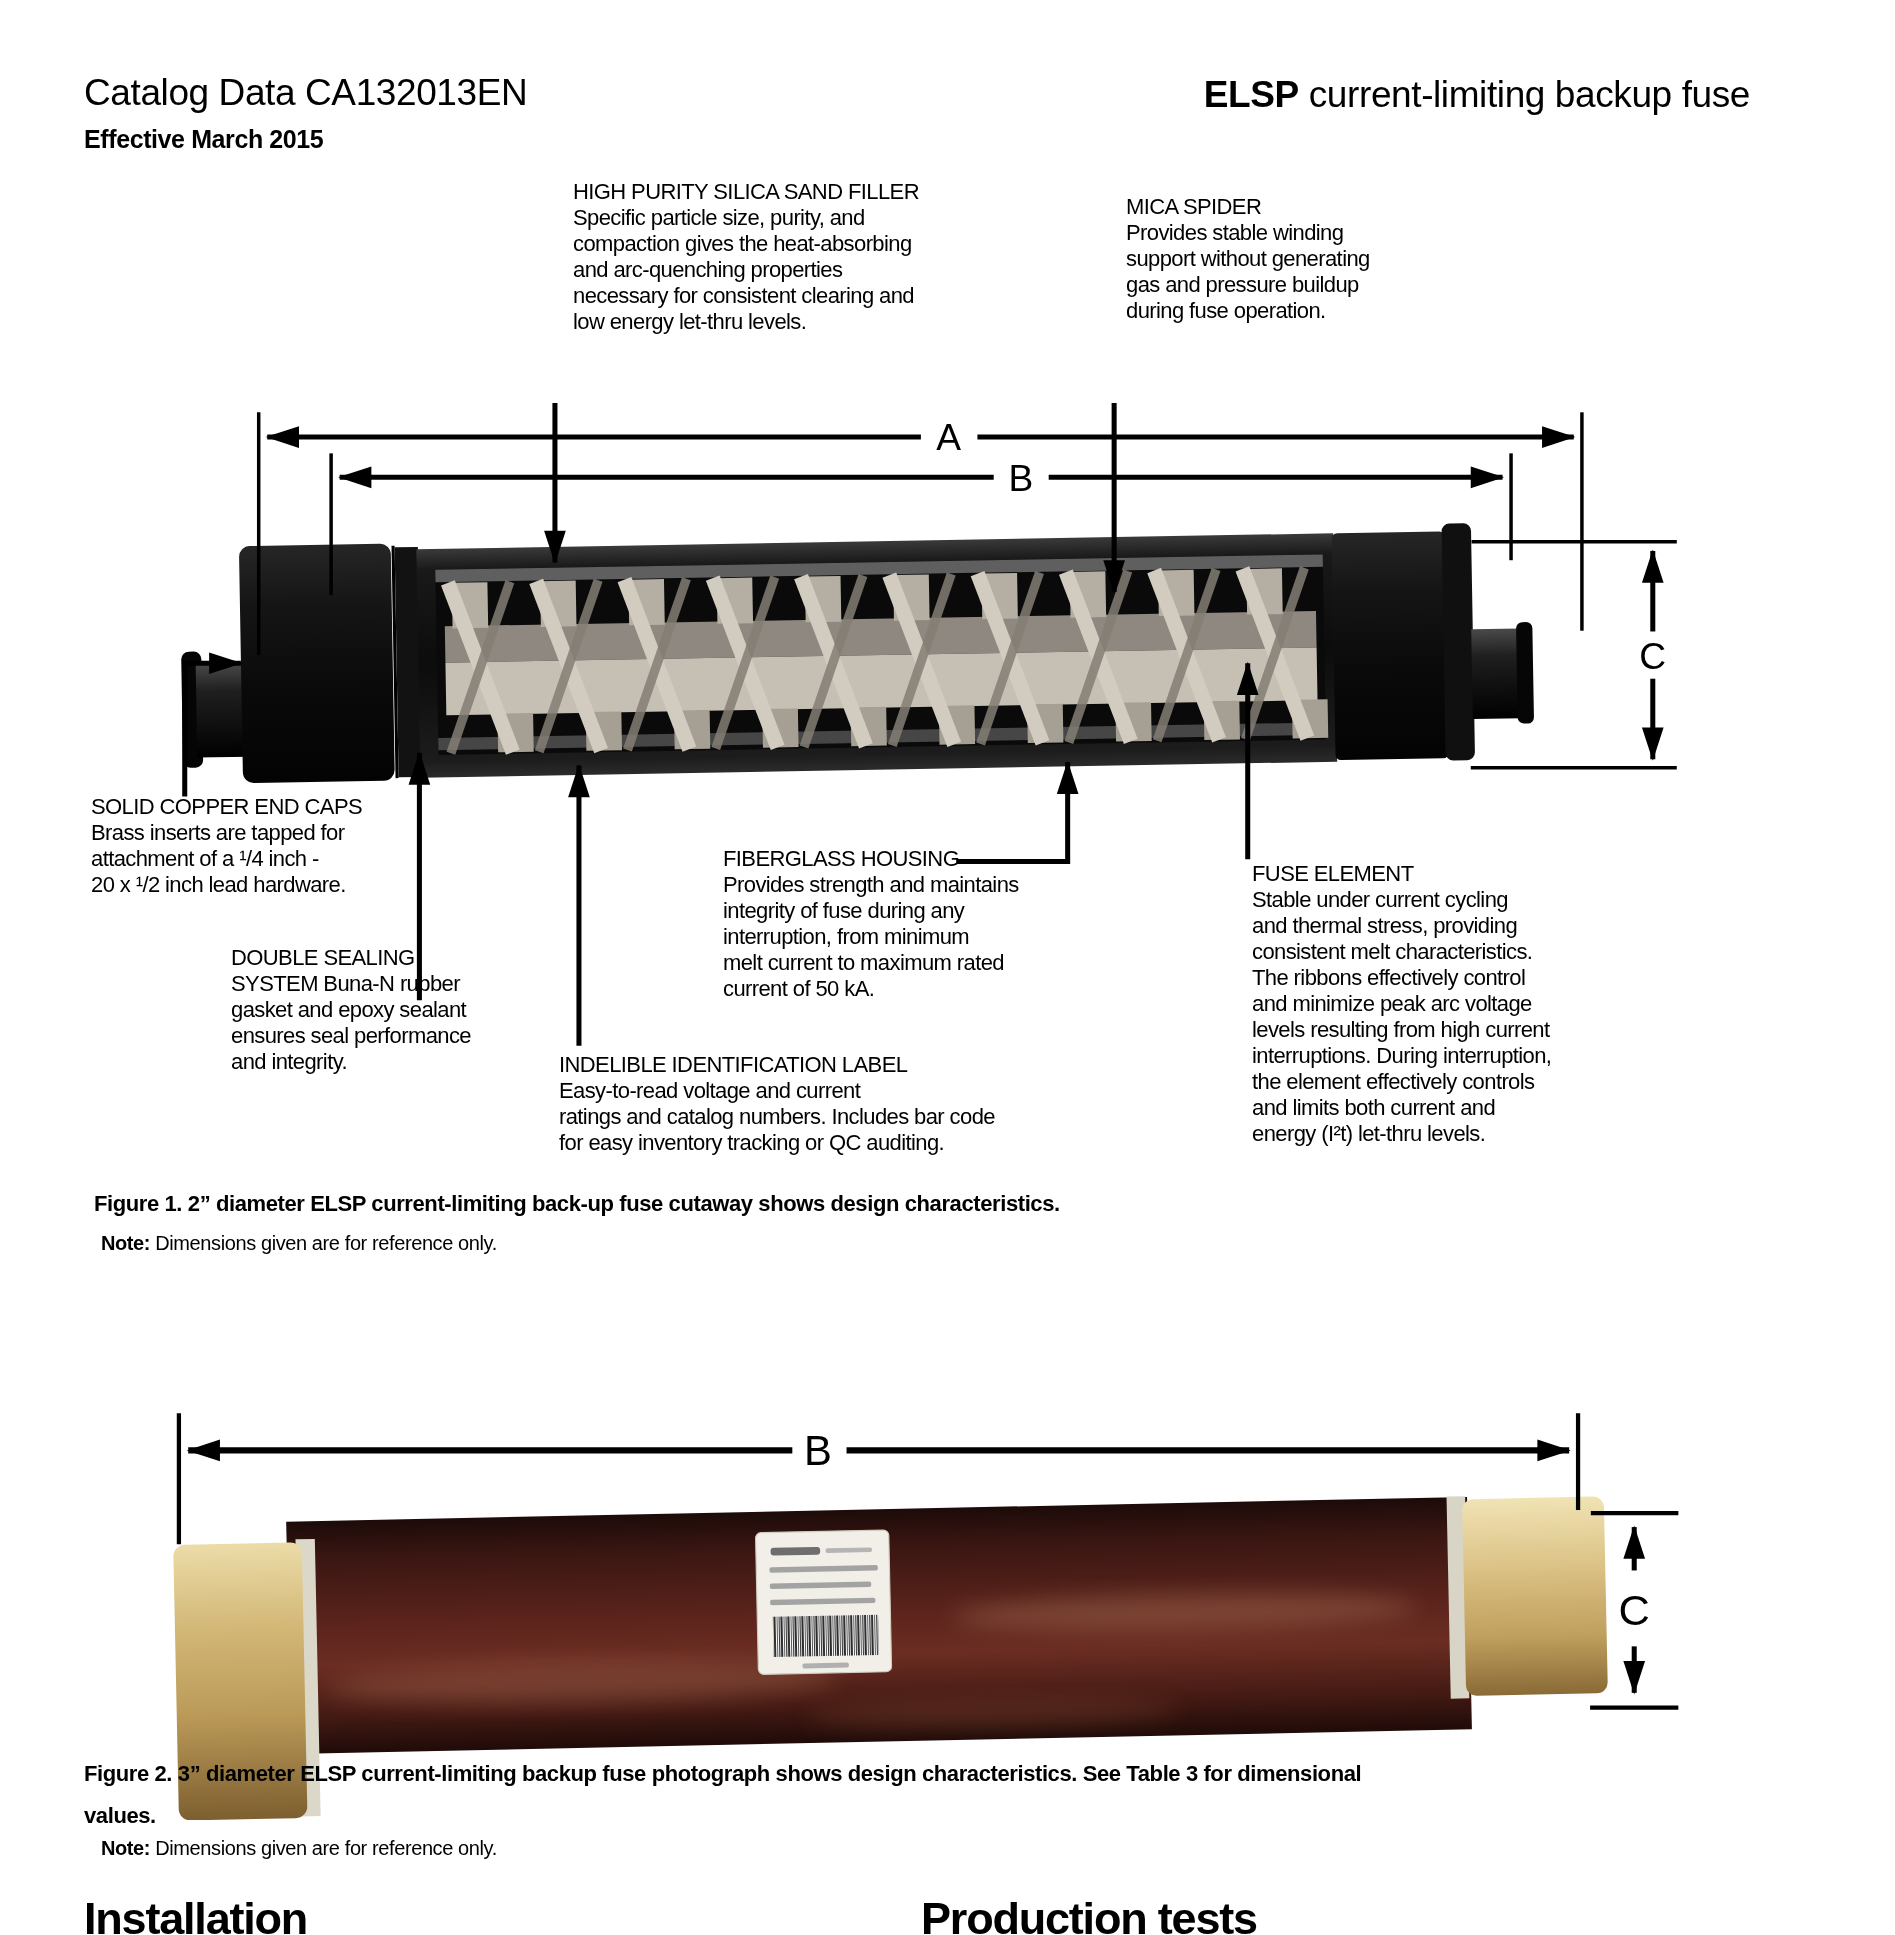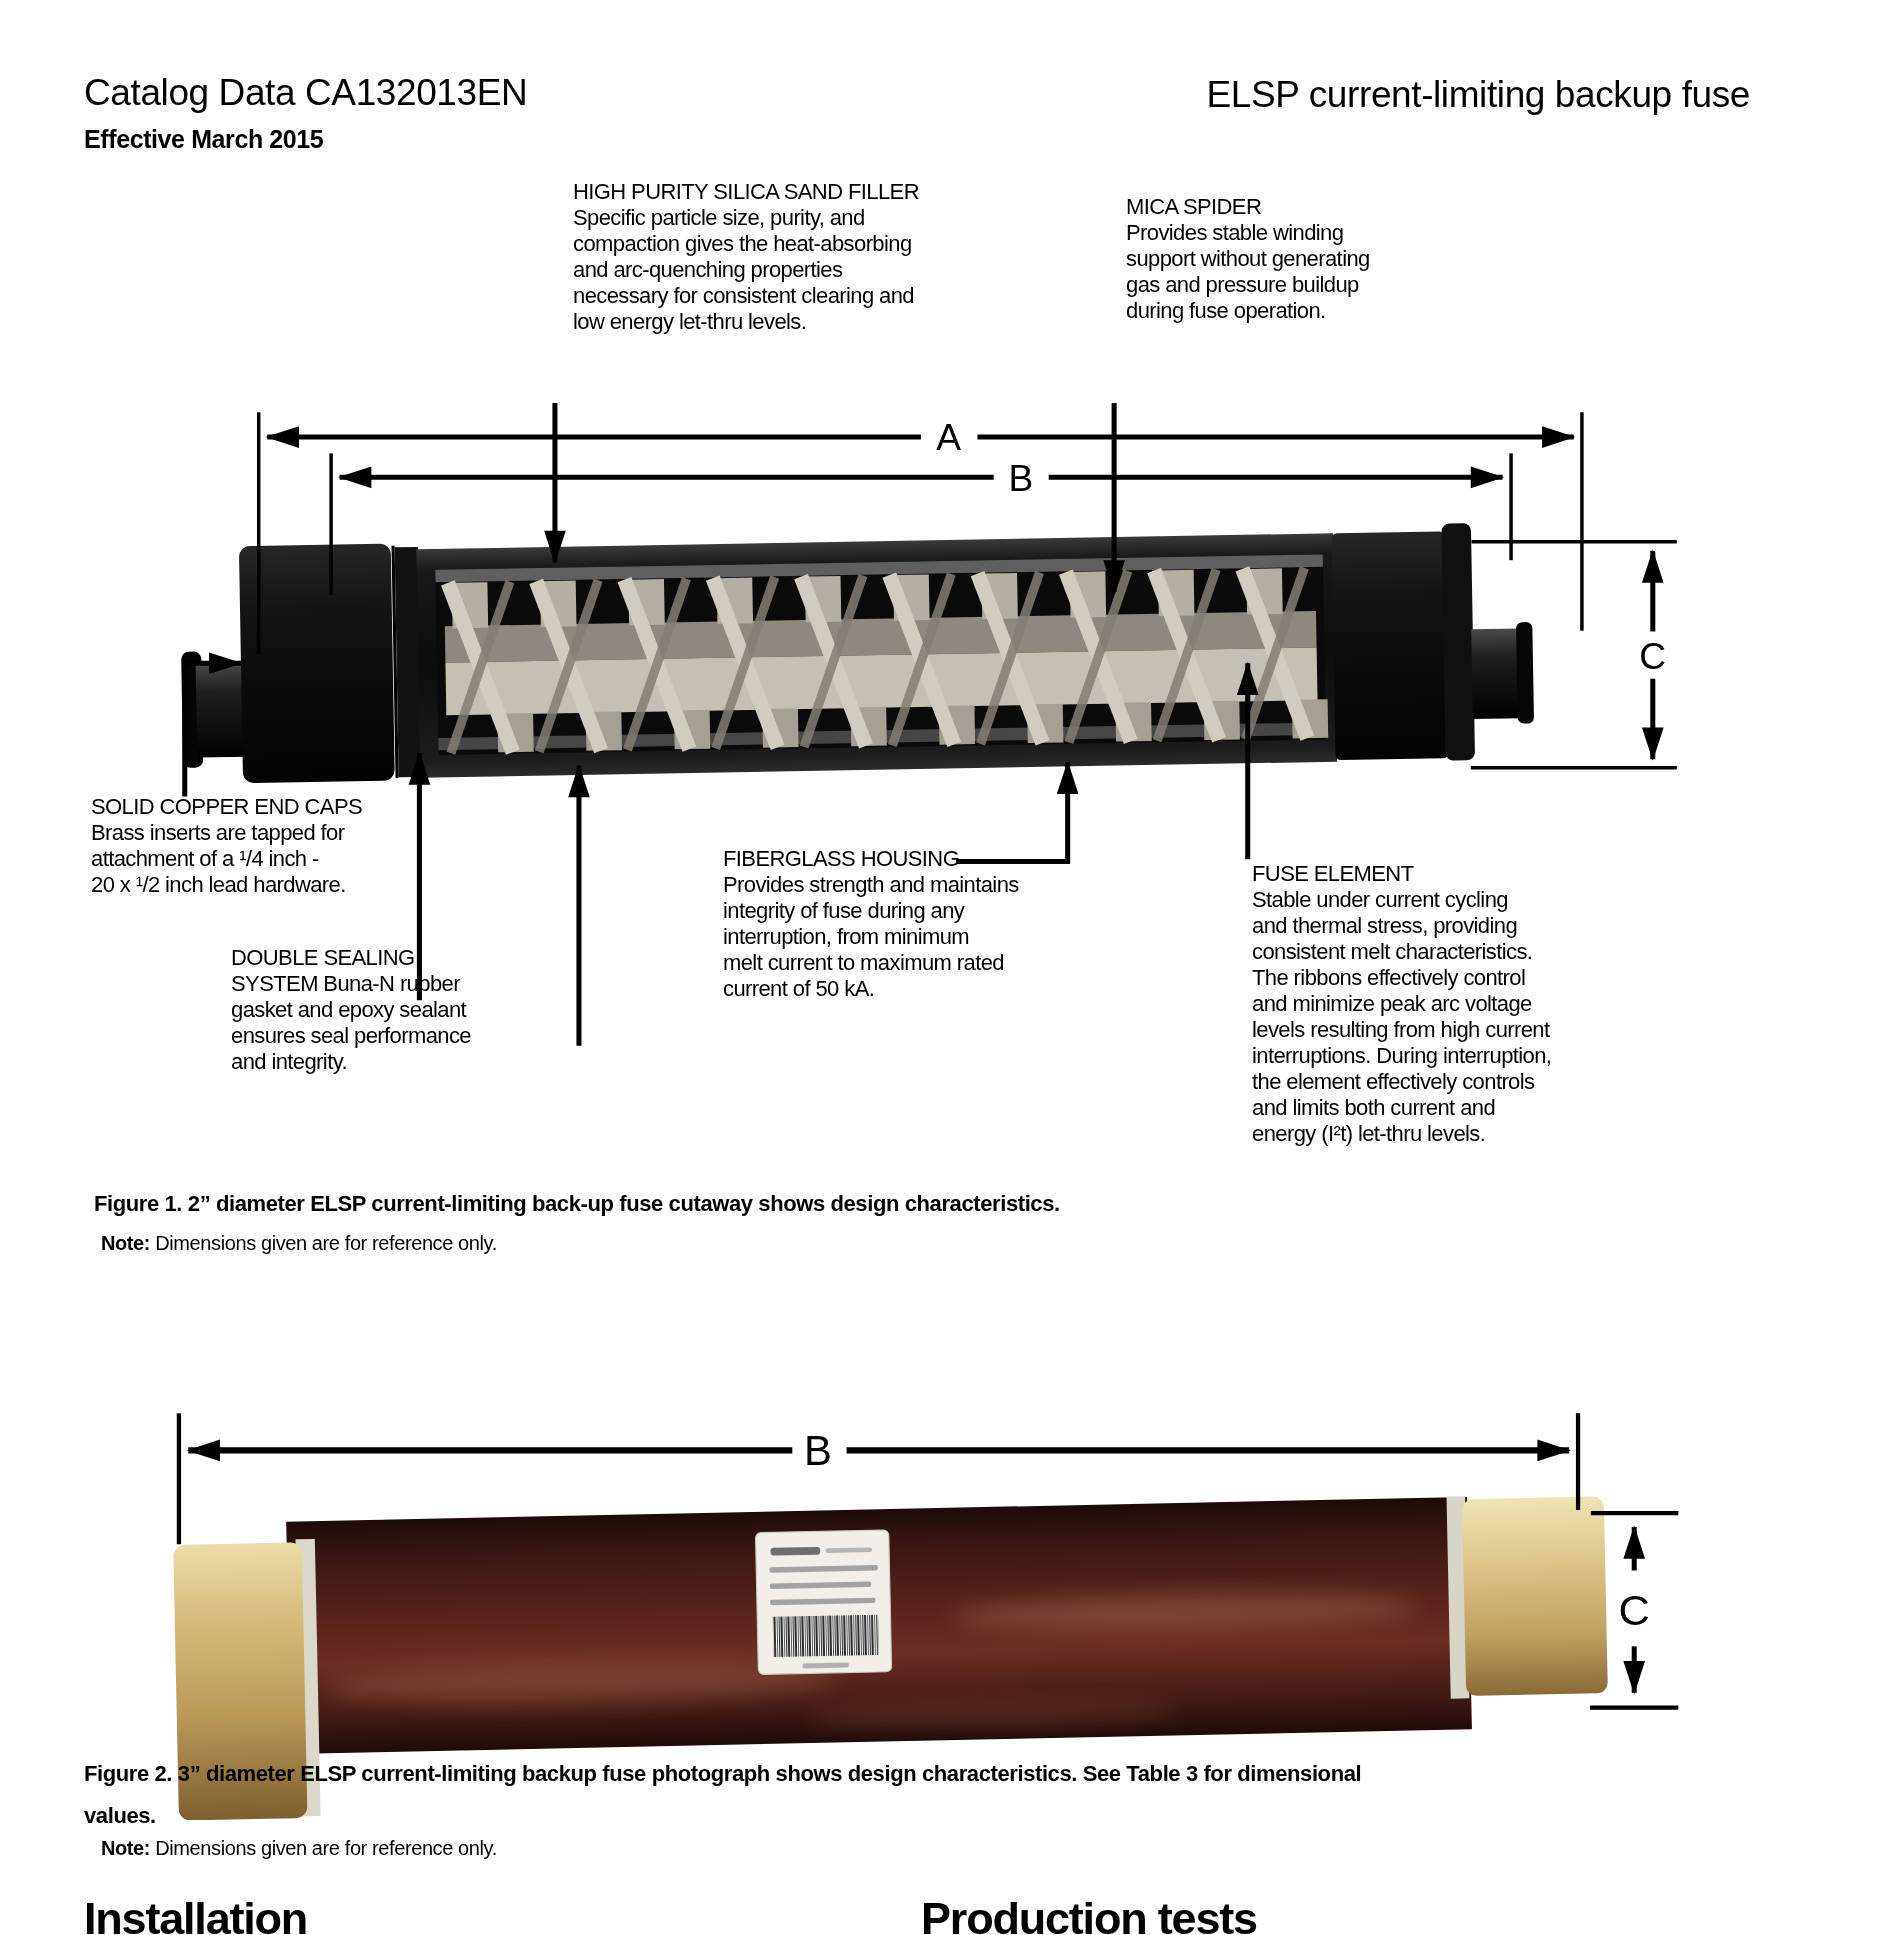--- a/index.html
+++ b/index.html
@@ -6,21 +6,21 @@
   .page{
     position:relative;width:1896px;height:2453px;background:#ffffff;
     font-family:"Liberation Sans","DejaVu Sans",sans-serif;color:#000;overflow:hidden;
     letter-spacing:-0.4px;
   }
   .abs{position:absolute;}
   
   .hdr-left{left:84px;top:72px;font-size:37px;font-weight:400;}
   .hdr-left b{font-weight:400;}
   .hdr-right{top:74px;right:146px;font-size:37px;font-weight:400;}
-  .hdr-right b{font-weight:400;}
+  .hdr-right b{font-weight:700;}
   .hdr-date{left:84px;top:125px;font-size:25px;font-weight:600;}
   
   .callout{font-size:22px;line-height:26px;letter-spacing:-0.6px;}
   .callout .t{white-space:nowrap;}
   
   .fig-caption{font-size:22px;font-weight:700;line-height:42px;letter-spacing:-0.4px;}
   .note{font-size:20px;}
   .note b{font-weight:700;}
   
   .sec-head{font-size:45px;font-weight:700;letter-spacing:-1.2px;}
@@ -52,20 +52,24 @@
 
   <div class="abs callout" style="left:231px;top:945px">
     <div>DOUBLE SEALING<br>SYSTEM Buna-N rubber<br>gasket and epoxy sealant<br>ensures seal performance<br>and integrity.</div>
   </div>
 
   <div class="abs callout" style="left:723px;top:846px">
     <div class="t">FIBERGLASS HOUSING</div>
     <div>Provides strength and maintains<br>integrity of fuse during any<br>interruption, from minimum<br>melt current to maximum rated<br>current of 50 kA.</div>
   </div>
 
+  <div class="abs callout" style="left:559px;top:1052px">
+    <div class="t">INDELIBLE IDENTIFICATION LABEL</div>
+    <div>Easy-to-read voltage and current<br>ratings and catalog numbers. Includes bar code<br>for easy inventory tracking or QC auditing.</div>
+  </div>
 
   <div class="abs callout" style="left:1252px;top:861px">
     <div class="t">FUSE ELEMENT</div>
     <div>Stable under current cycling<br>and thermal stress, providing<br>consistent melt characteristics.<br>The ribbons effectively control<br>and minimize peak arc voltage<br>levels resulting from high current<br>interruptions. During interruption,<br>the element effectively controls<br>and limits both current and<br>energy (I²t) let-thru levels.</div>
   </div>
 
   <svg class="abs" style="left:0;top:403px" width="1896" height="759" viewBox="0 1040 4896 1960">
     <defs>
       <marker id="arr" markerUnits="userSpaceOnUse" markerWidth="92" markerHeight="60" refX="84" refY="30" orient="auto">
         <path d="M2,2 L88,30 L2,58 Z" fill="#000"></path>

